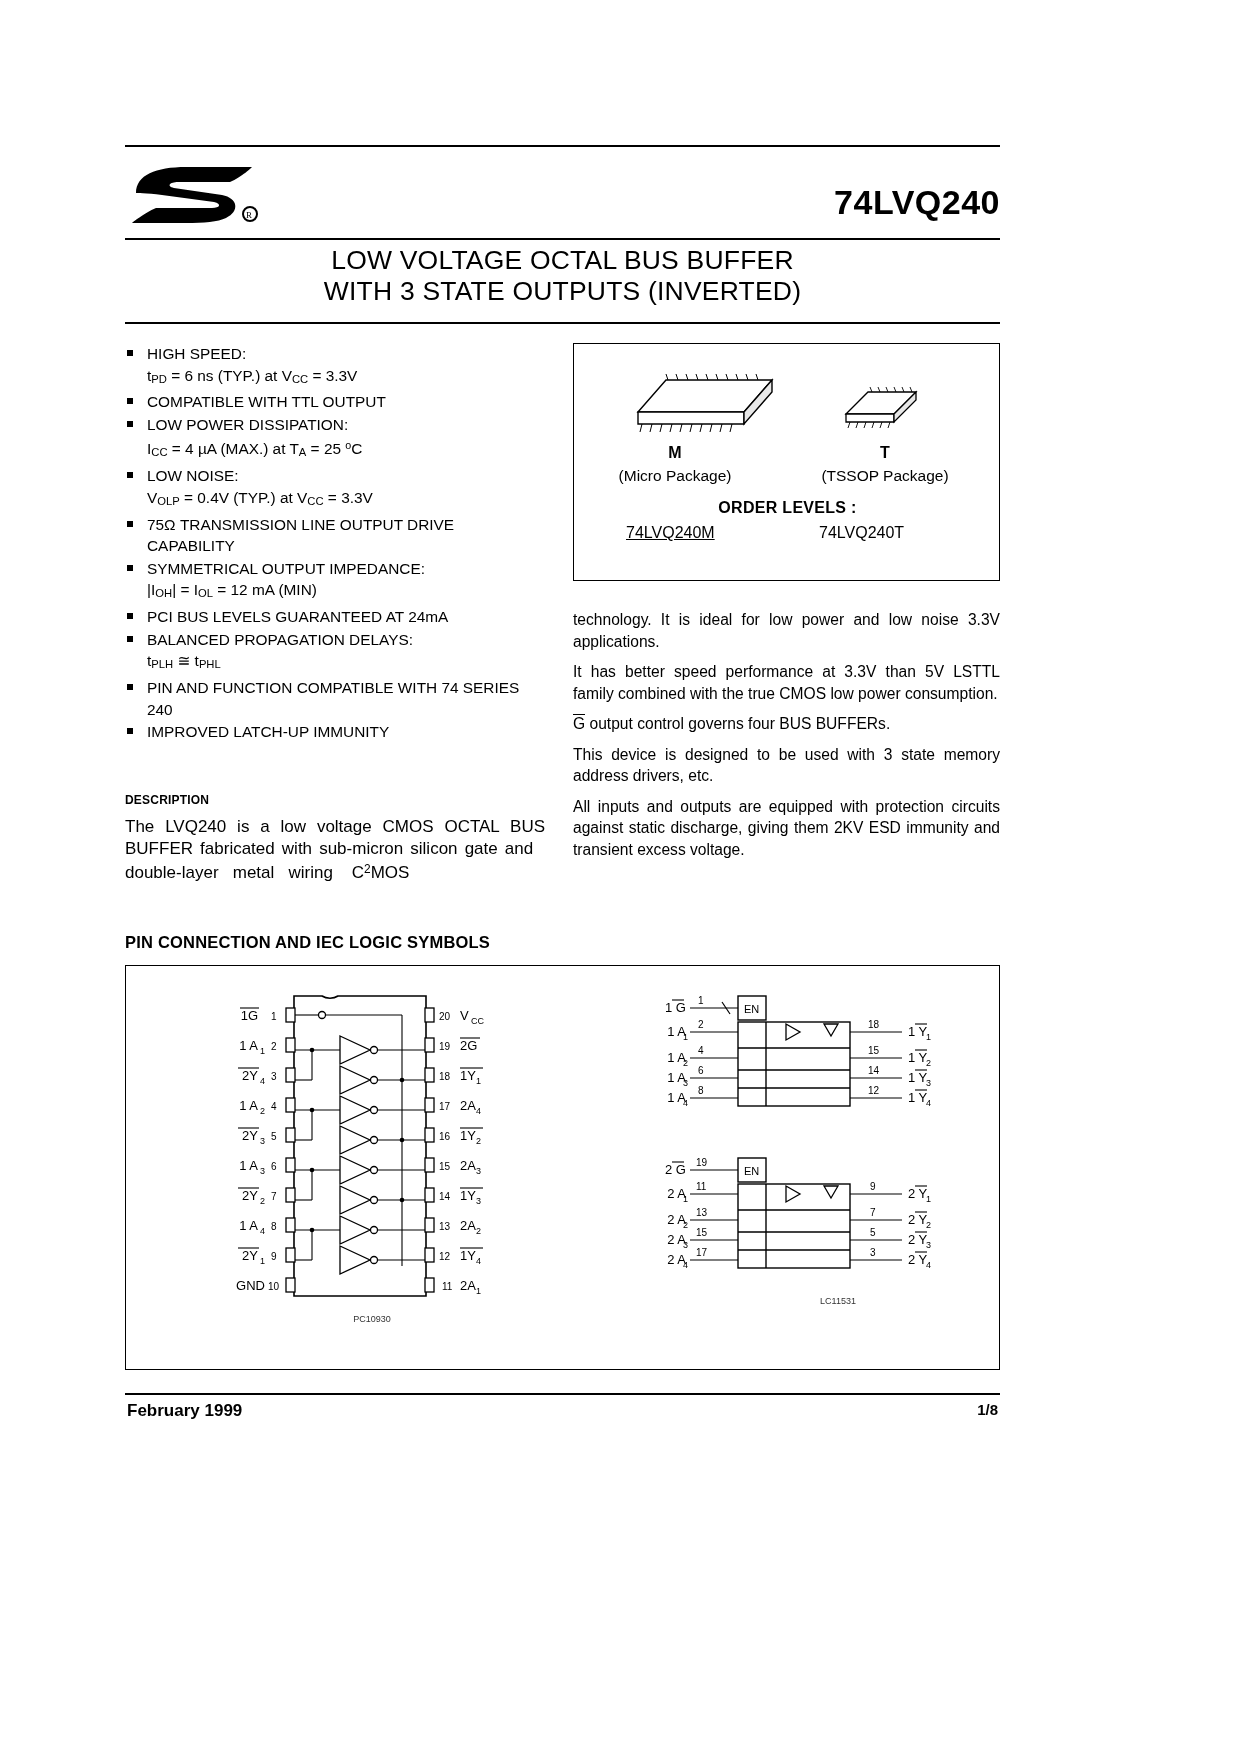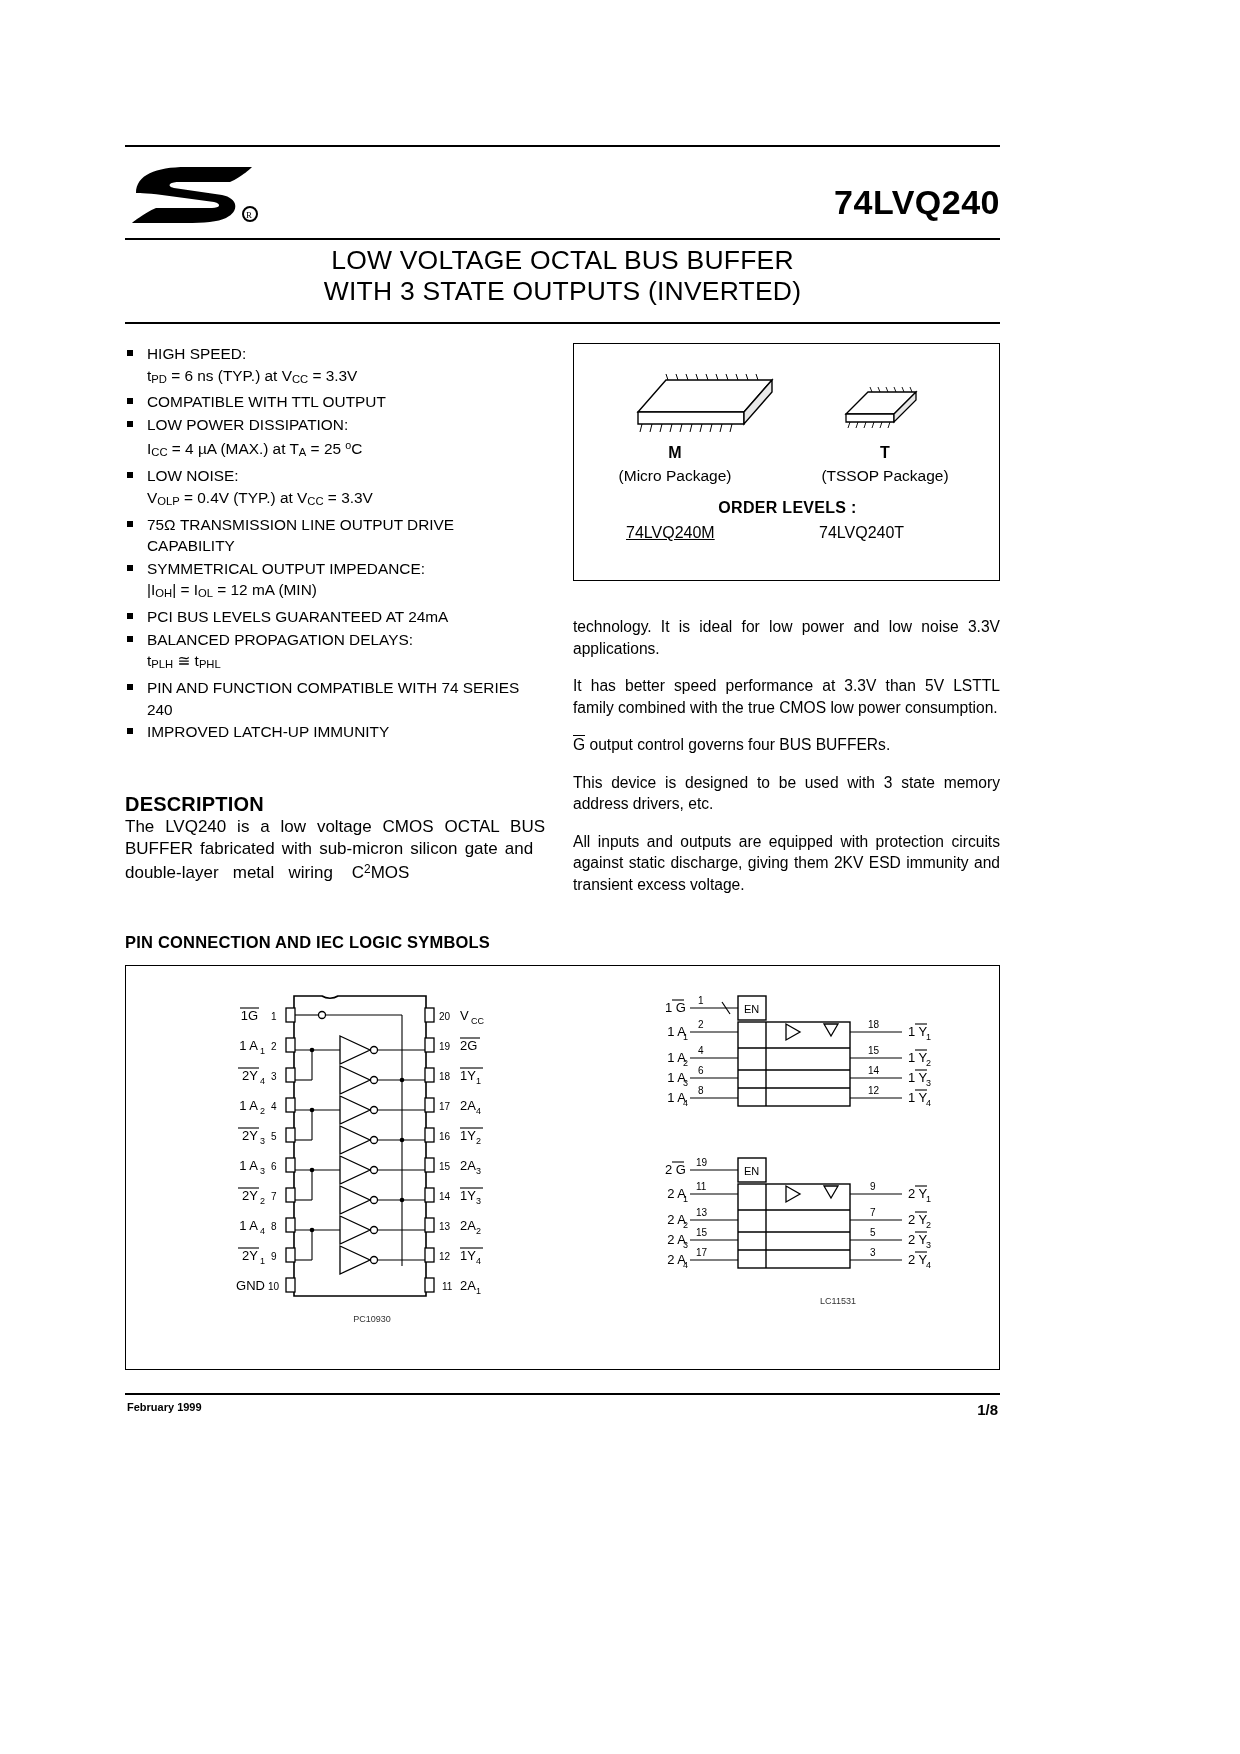--- a/index.html
+++ b/index.html
@@ -134,28 +134,28 @@
 
   
   .rightcol {
     position: absolute;
     left: 448px; top: 455px;
     width: 427px;
     font-size: 15.6px;
     line-height: 21.5px;
     text-align: justify;
   }
-  .rightcol p { margin: 16px 0 6px 0; }
+  .rightcol p { margin: 9px 0 6px 0; }
 
   
   .desc-head {
     position: absolute;
     left: 0; top: 648px;
     font-weight: bold;
-    font-size: 20px;
+    font-size: 12px;
     letter-spacing: 0.2px;
   }
   .desc-body {
     position: absolute;
     left: 0; top: 671px;
     width: 420px;
     font-size: 17px;
     line-height: 21.5px;
     text-align: justify;
   }
@@ -179,21 +179,21 @@
   
   .ftr-rule {
     position: absolute;
     left: 0; top: 1248px;
     width: 875px; height: 1.5px;
     background: #000;
   }
   .ftr-date {
     position: absolute;
     left: 2px; top: 1256px;
-    font-size: 11px;
+    font-size: 17px;
     font-weight: bold;
   }
   .ftr-page {
     position: absolute;
     right: 2px; top: 1256px;
     font-size: 15px;
     font-weight: bold;
   }
 </style>
 </head>

